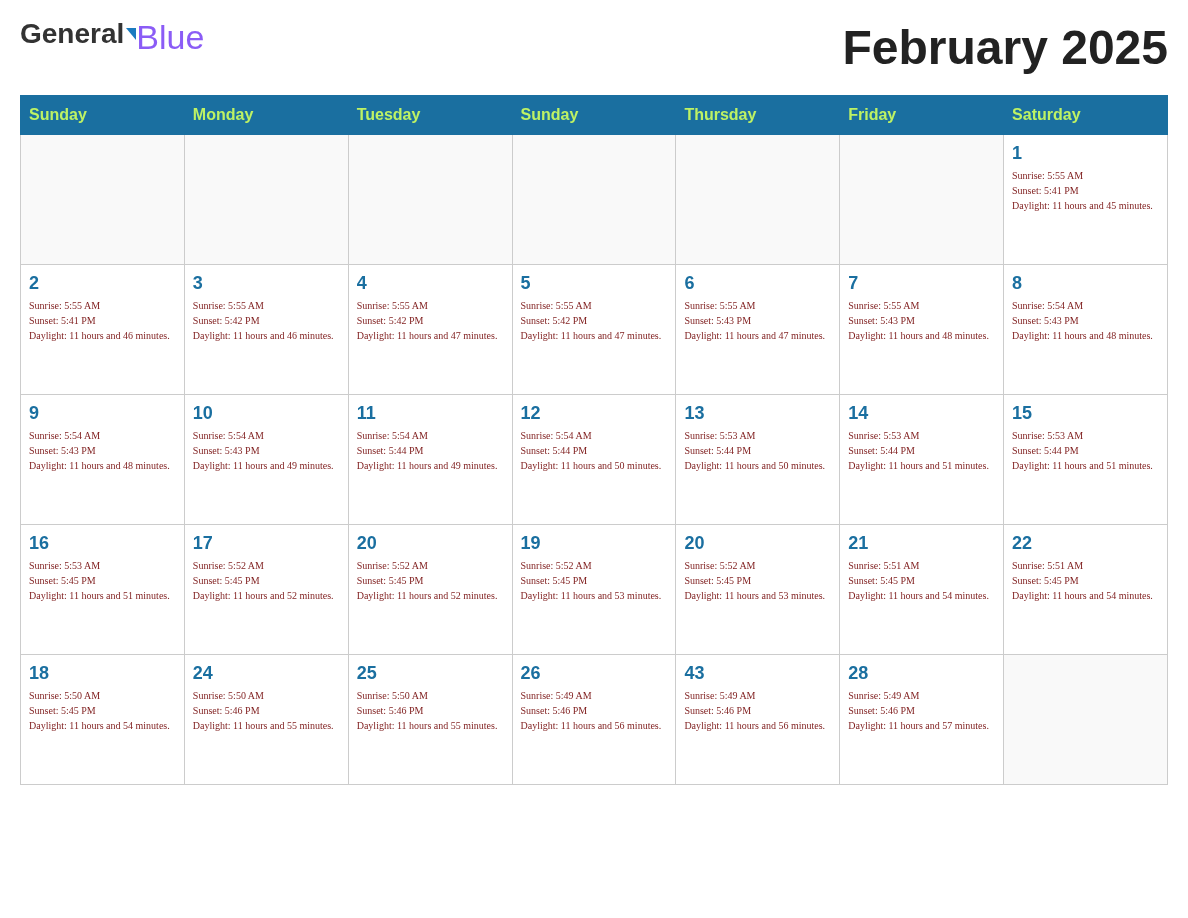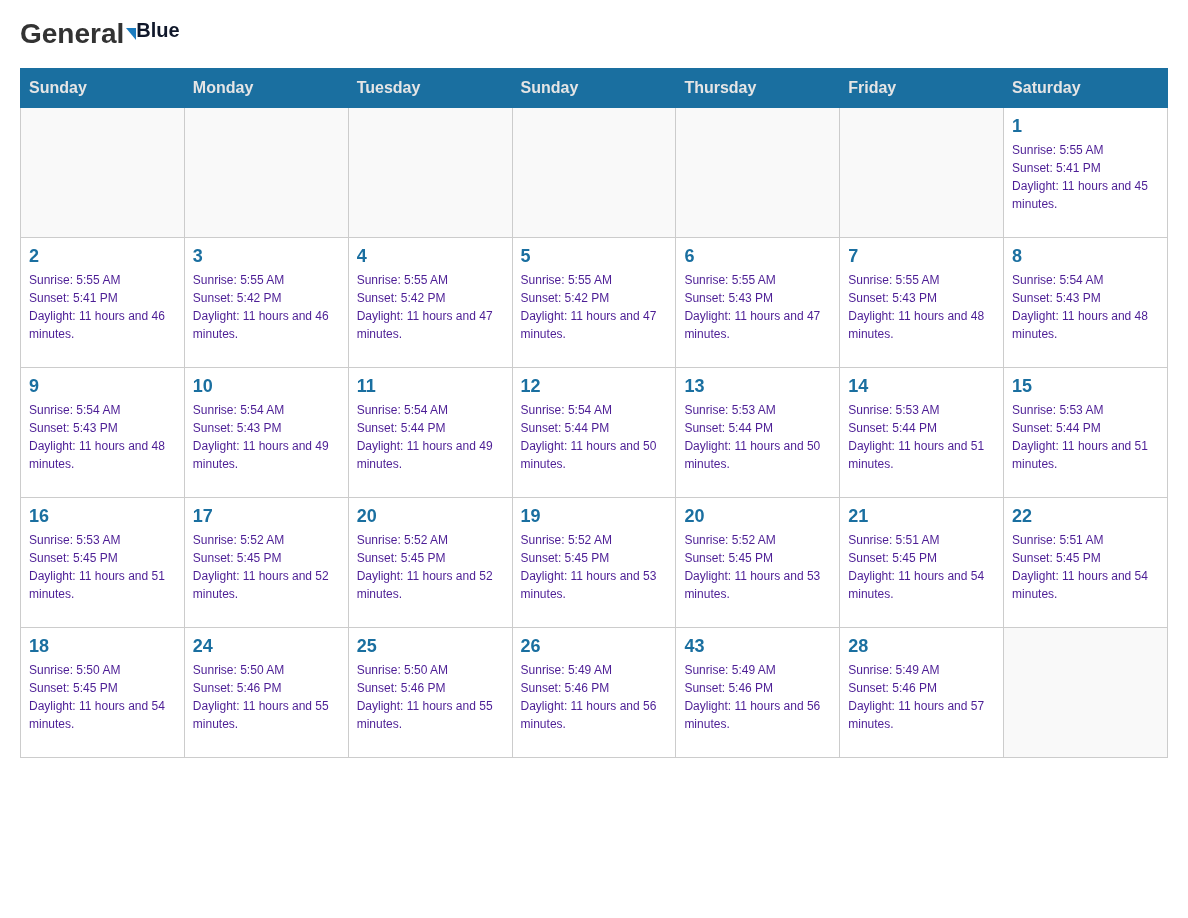--- a/index.html
+++ b/index.html
@@ -21,23 +21,23 @@
       display: flex;
       align-items: flex-start;
     }
     .logo-general {
       font-size: 28px;
       font-weight: bold;
       color: #333;
       line-height: 1;
     }
     .logo-blue {
-      font-size: 20px;
-      font-weight: bold;
-      color: #0f172a;
+      font-size: 34px;
+      font-weight: normal;
+      color: #8b5cf6;
       line-height: 1;
     }
     .logo-arrow {
       display: inline-block;
       width: 0;
       height: 0;
       border-left: 10px solid transparent;
       border-right: 0px solid transparent;
       border-top: 12px solid #1a7bbf;
       margin-left: 2px;
@@ -60,21 +60,21 @@
       color: #555;
       margin-top: 4px;
     }
     .calendar {
       width: 100%;
       border-collapse: collapse;
       border: 1px solid #aaa;
     }
     .calendar thead th {
       background-color: #1a6fa0;
-      color: #e5e5e5;
+      color: #bef264;
       padding: 10px 8px;
       font-size: 16px;
       font-weight: bold;
       text-align: left;
       border: 1px solid #1a6fa0;
     }
     .calendar tbody td {
       vertical-align: top;
       padding: 8px;
       border: 1px solid #ccc;
@@ -85,43 +85,45 @@
       color: #333;
     }
     .day-number {
       font-size: 18px;
       font-weight: bold;
       color: #1a6fa0;
       margin-bottom: 4px;
       display: block;
     }
     .day-info {
-      font-size: 12px;
-      color: #4c1d95;
+      font-size: 10px;
+      color: #7f1d1d;
       line-height: 1.5;
+      font-family: Liberation Serif, serif;
     }
     .empty-cell {
       background: #f9f9f9;
     }
     .row-divider td {
       border-top: 2px solid #1a6fa0;
     }
   </style>
 </head>
 <body>
 
 <div class="header">
   <div class="logo">
     <div class="logo-top-row">
       <span class="logo-general">General</span>
       <span class="logo-arrow"></span>
     </div>
     <span class="logo-blue">Blue</span>
   </div>
   <div class="title-section">
+    <div class="month-title">February 2025</div>
   </div>
 </div>
 
 <table class="calendar">
   <thead>
     <tr>
     <th>Sunday</th>
         <th>Monday</th>
         <th>Tuesday</th>
         <th>Sunday</th>

